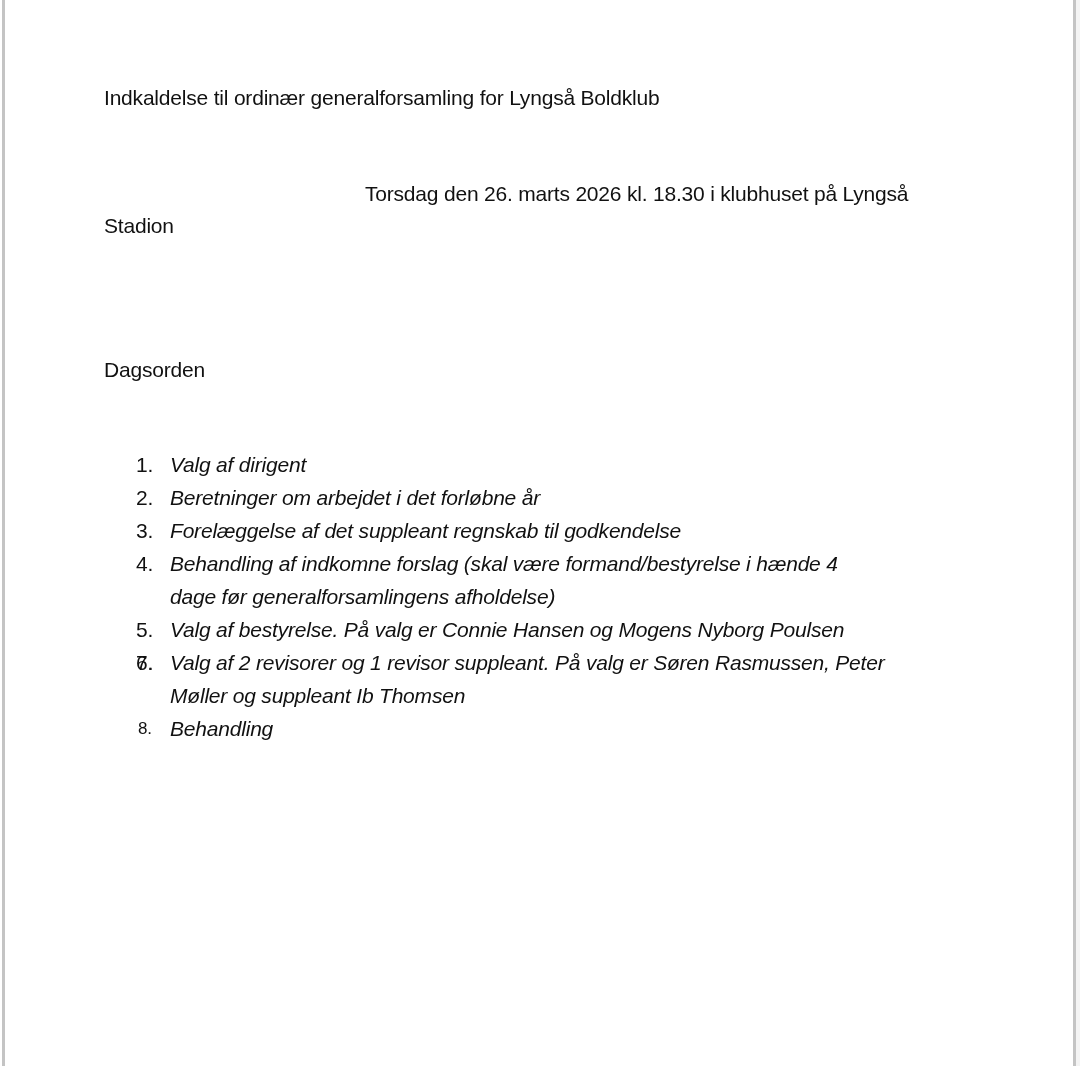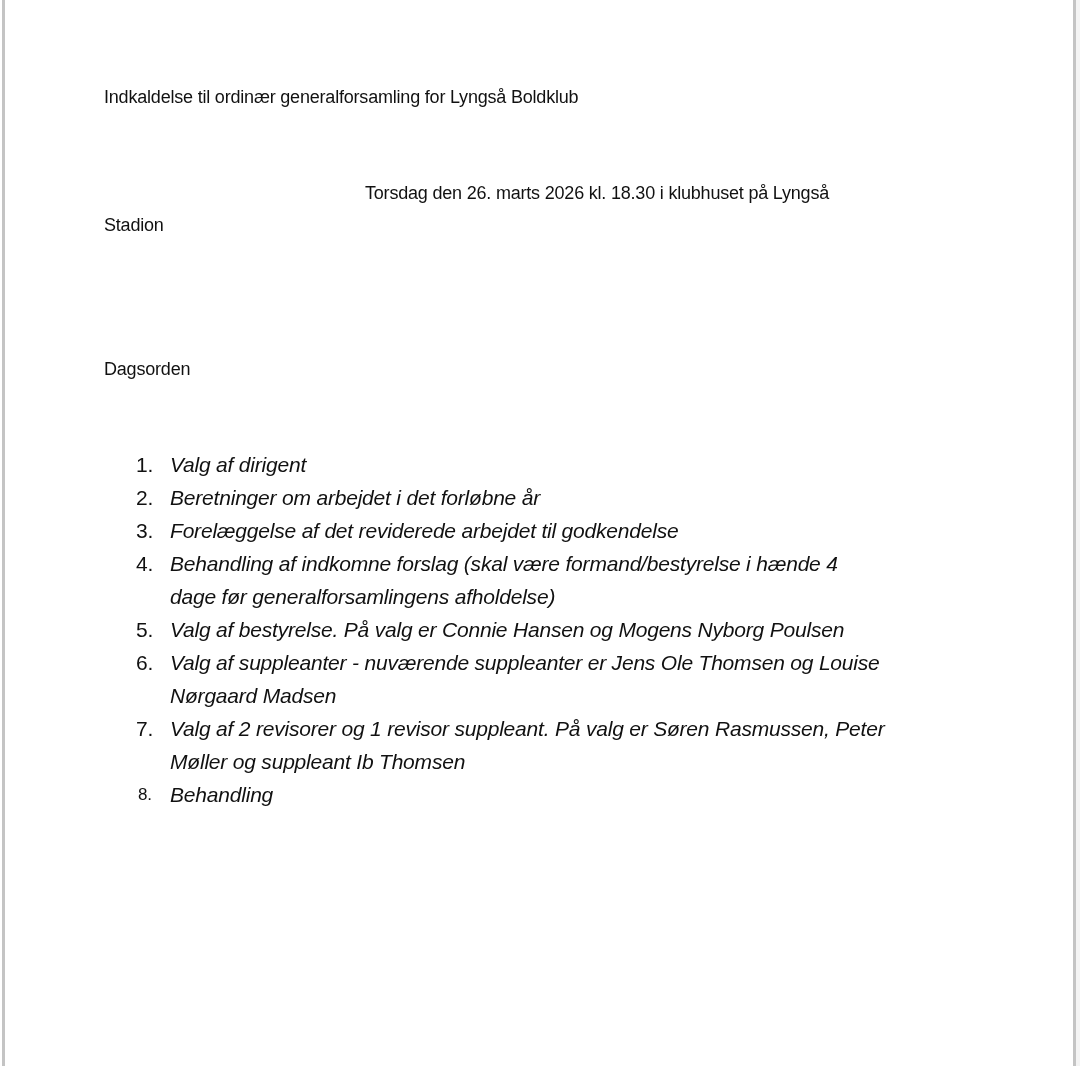--- a/index.html
+++ b/index.html
@@ -41,21 +41,21 @@
     }
     .page {
       position: absolute;
       left: 0;
       top: 0;
       width: 1080px;
       height: 1066px;
     }
     .line {
       position: absolute;
-      font-size: 18px;
+      font-size: 21px;
       line-height: 33px;
       white-space: nowrap;
       letter-spacing: -0.2px;
     }
     .title { left: 104px; top: 81px; }
     .when { left: 321px; top: 177px; margin-left: 44px; }
     .stadion { left: 104px; top: 209px; }
     .agenda-heading { left: 104px; top: 353px; }
 
     .agenda {
@@ -110,42 +110,38 @@
     </div>
     <div class="item">
       <span class="num">2.</span>
       <div class="text">
         <span class="l">Beretninger om arbejdet i det forløbne år</span>
       </div>
     </div>
     <div class="item">
       <span class="num">3.</span>
       <div class="text">
-        <span class="l">Forelæggelse af det reviderede arbejdet til godkendelse</span>
+        <span class="l">Forelæggelse af det suppleant regnskab til godkendelse</span>
       </div>
     </div>
     <div class="item">
       <span class="num">4.</span>
       <div class="text">
         <span class="l">Behandling af indkomne forslag (skal være formand/bestyrelse i hænde 4</span>
         <span class="l">dage før generalforsamlingens afholdelse)</span>
       </div>
     </div>
     <div class="item">
       <span class="num">5.</span>
       <div class="text">
         <span class="l">Valg af bestyrelse. På valg er Connie Hansen og Mogens Nyborg Poulsen</span>
       </div>
     </div>
     <div class="item">
       <span class="num">6.</span>
-      <div class="text">
-        <span class="l">Valg af suppleanter - nuværende suppleanter er Jens Ole Thomsen og Louise</span>
-        <span class="l">Nørgaard Madsen</span>
-      </div>
     </div>
     <div class="item">
       <span class="num">7.</span>
       <div class="text">
         <span class="l">Valg af 2 revisorer og 1 revisor suppleant. På valg er Søren Rasmussen, Peter</span>
         <span class="l">Møller og suppleant Ib Thomsen</span>
       </div>
     </div>
     <div class="item">
       <span class="num small">8.</span>

